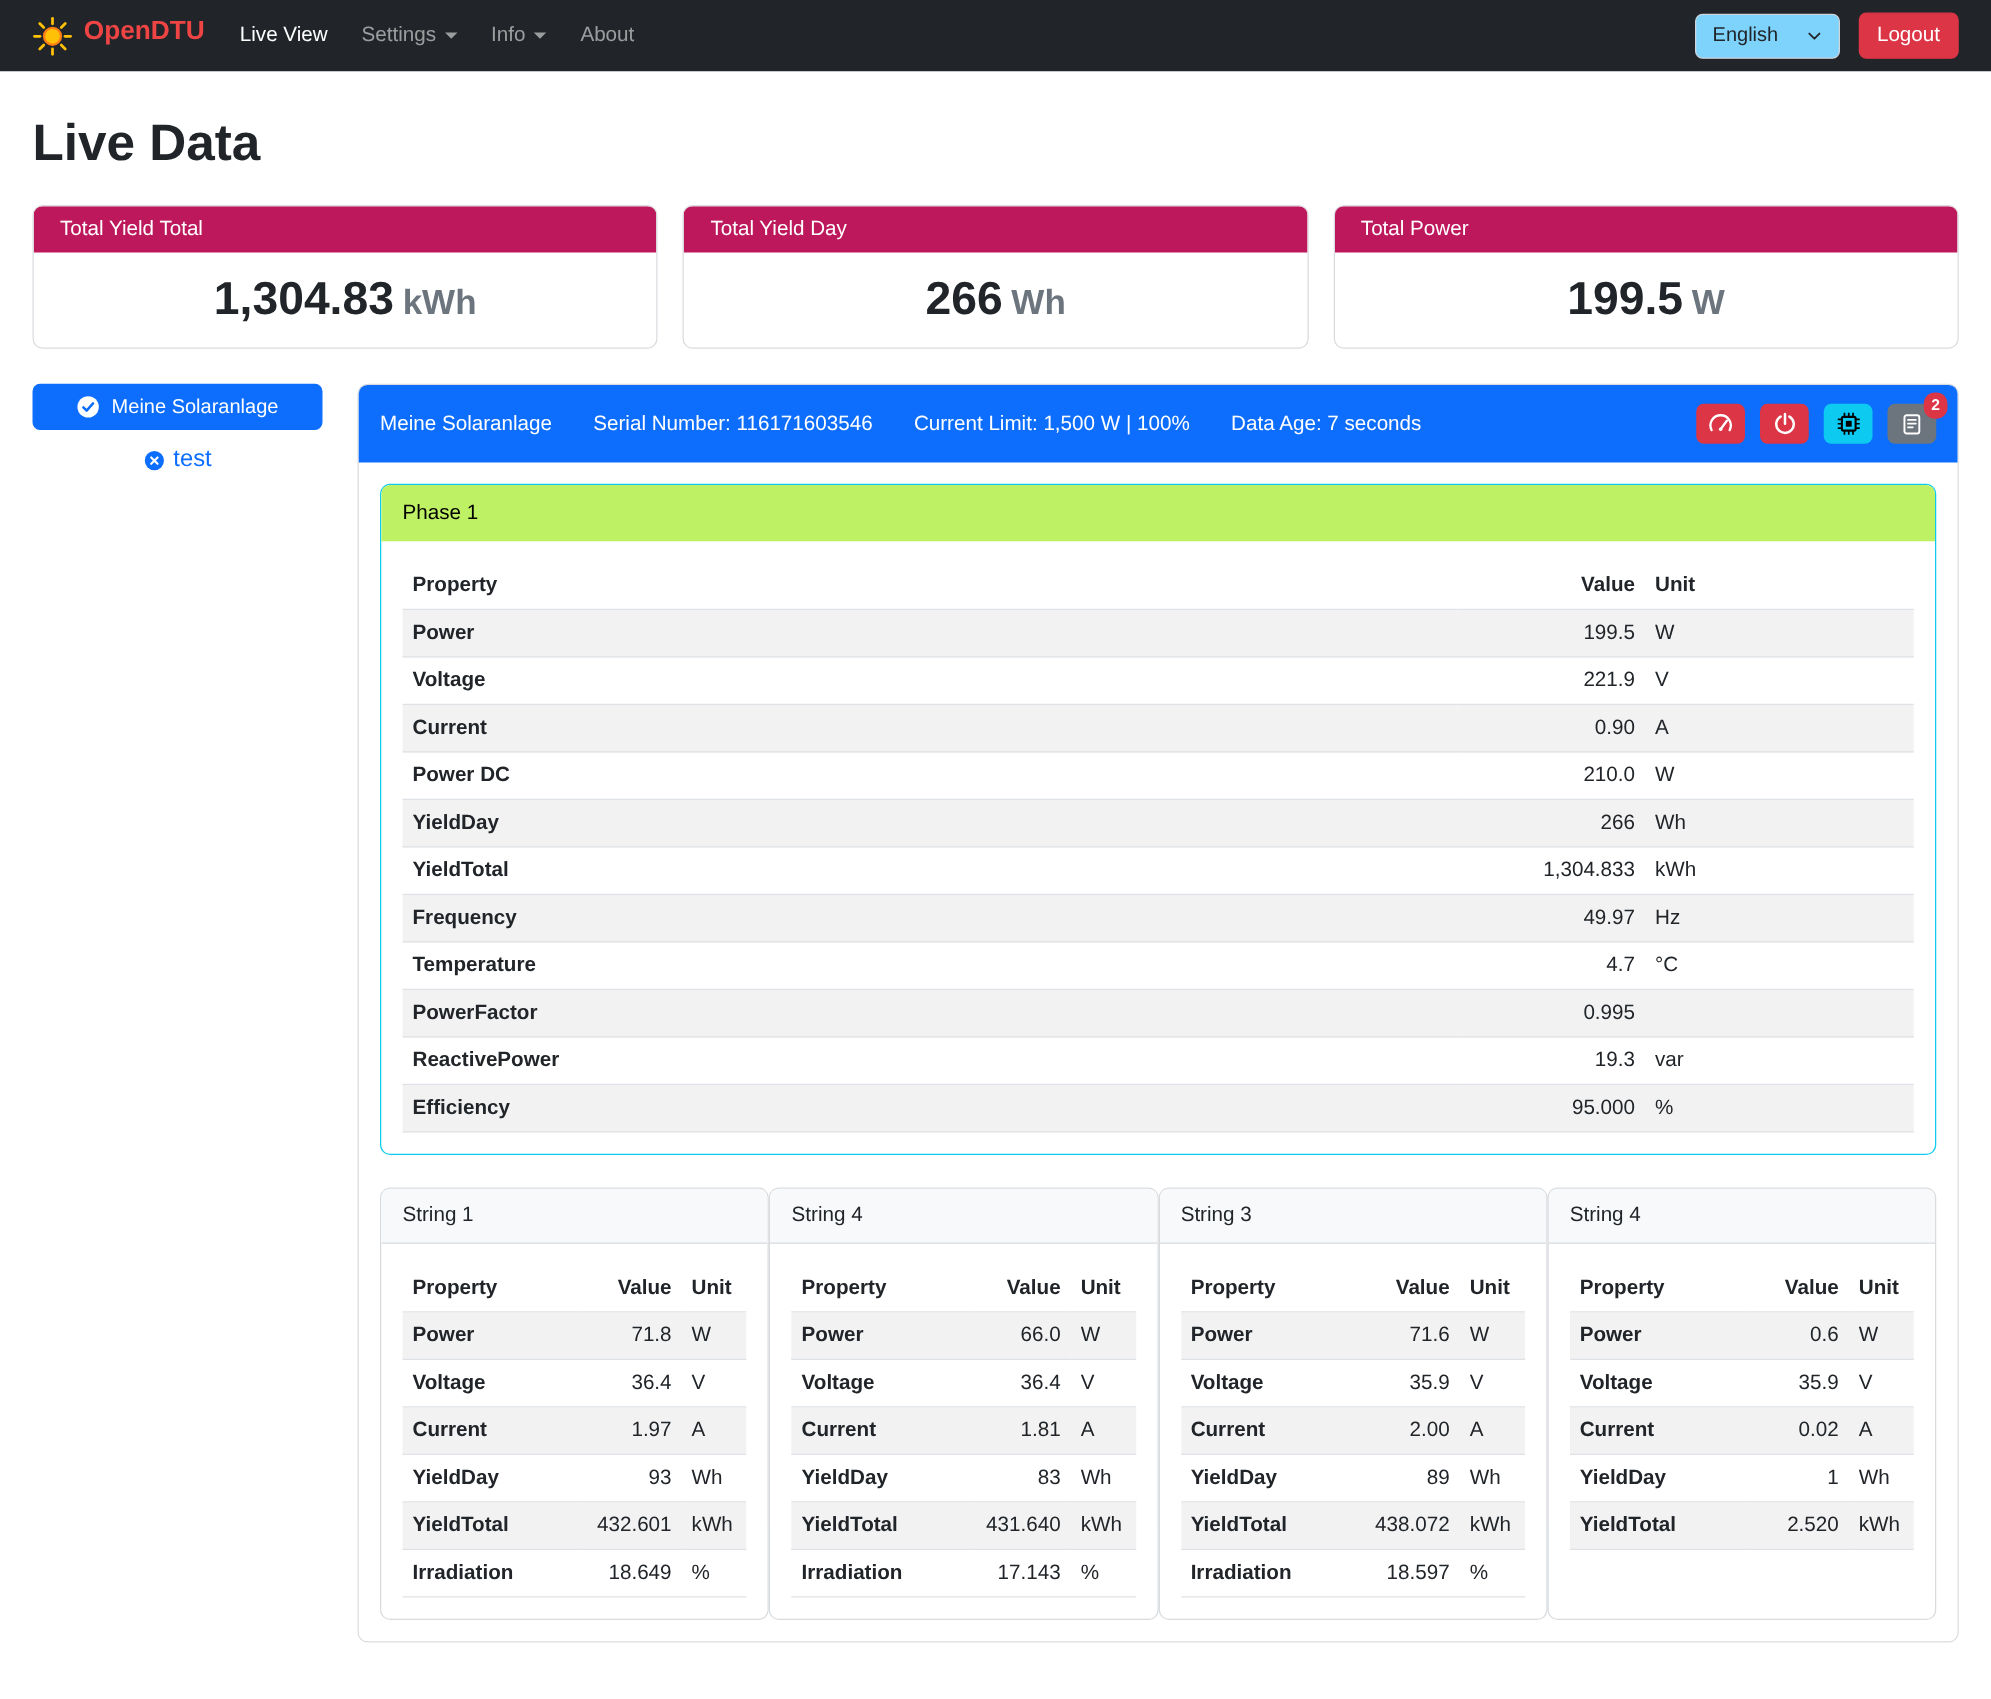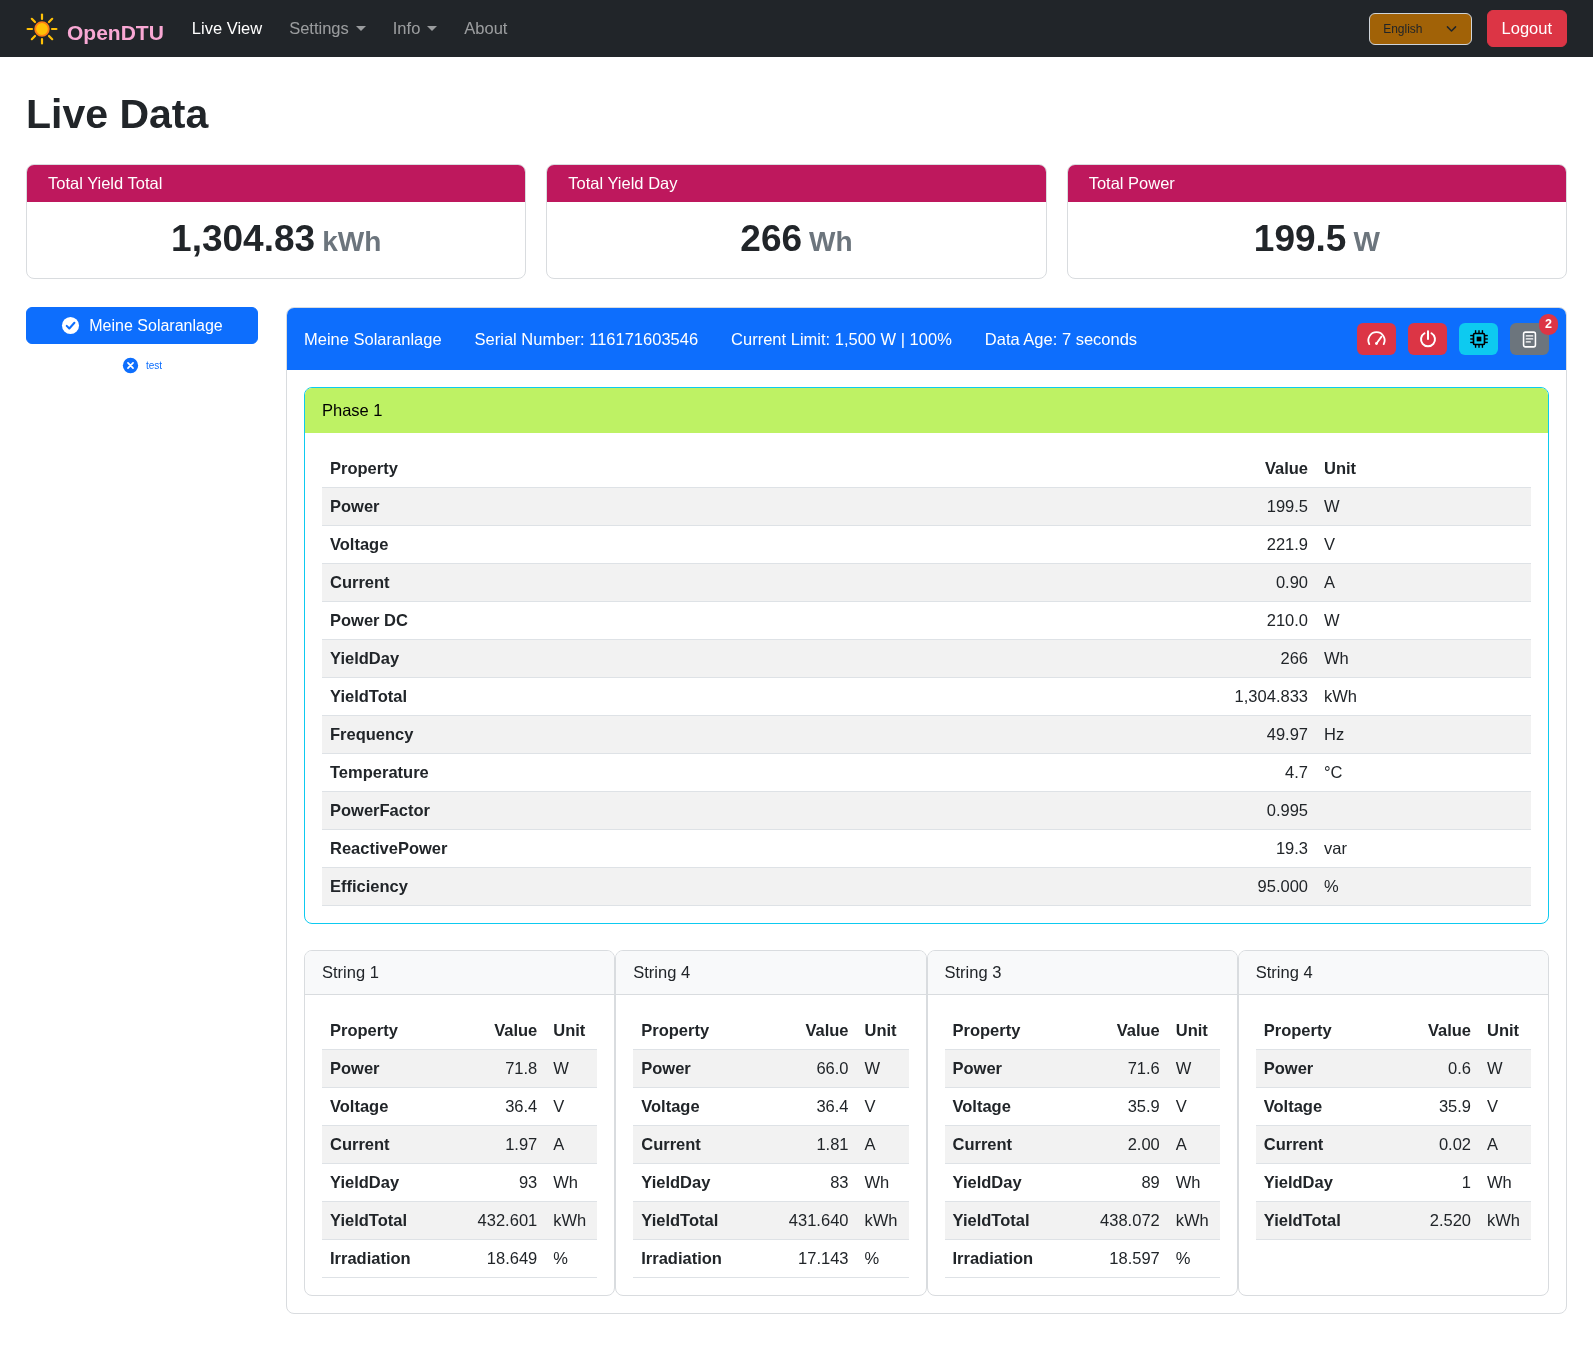--- a/index.html
+++ b/index.html
@@ -15,43 +15,43 @@
 
   
   .navbar {
     background: #212529;
     height: 57px;
     display: flex;
     align-items: center;
     padding: 0 26px;
   }
   .brand {
-    display: flex; align-items: flex-end; gap: 9px;
-    color: #f9a8d4; font-size: 21px; font-weight: 700;
+    display: flex; align-items: flex-start; gap: 9px;
+    color: #ef4444; font-size: 21px; font-weight: 700;
     margin-right: 28px; cursor: pointer;
   }
   .nav-link {
     color: rgba(255,255,255,.55);
     font-size: 16.5px;
     margin-right: 27px;
     cursor: pointer;
     display: inline-flex; align-items: center;
   }
   .nav-link.active { color: #fff; }
   .caret::after {
     content: ""; display: inline-block; margin-left: 7px;
     border-top: 5px solid currentColor;
     border-left: 5px solid transparent;
     border-right: 5px solid transparent;
     vertical-align: middle;
   }
   .nav-right { margin-left: auto; display: flex; align-items: center; gap: 15px; }
   .lang-select {
-    background: #a16207; border: 1px solid #ced4da; border-radius: 6px;
-    padding: 8px 13px; font-size: 12px; color: #212529;
+    background: #7dd3fc; border: 1px solid #ced4da; border-radius: 6px;
+    padding: 8px 13px; font-size: 16px; color: #212529;
     display: flex; align-items: center; gap: 22px; cursor: pointer;
   }
   .logout-btn {
     background: #dc3545; color: #fff; border: 1px solid #dc3545;
     border-radius: 6px; padding: 8px 14px; font-size: 16.5px;
   }
 
   
   .page { padding: 14px 26px 24px; }
   .page-title { font-size: 41px; font-weight: 700; margin: 20px 0 26px; }
@@ -69,21 +69,21 @@
   .content-row { display: flex; gap: 28px; align-items: flex-start; }
 
   
   .sidebar { width: 232px; flex-shrink: 0; }
   .inverter-btn {
     width: 100%; background: #0d6efd; border: 1px solid #0d6efd; color: #fff;
     border-radius: 6px; padding: 8px 10px; font-size: 16px;
     display: flex; align-items: center; justify-content: center; gap: 9px;
   }
   .test-row { margin-top: 13px; display: flex; align-items: center; justify-content: center; gap: 7px; }
-  .test-link { color: #0d6efd; font-size: 10px; cursor: pointer; }
+  .test-link { color: #0d6efd; font-size: 19px; cursor: pointer; }
 
   
   .inverter-card { flex: 1; border: 1px solid #d9dcdf; border-radius: 8px; background: #fff; }
   .inverter-header {
     background: #0d6efd; color: #fff; border-radius: 7px 7px 0 0;
     display: flex; align-items: center; gap: 33px;
     padding: 15px 17px; font-size: 16.5px;
   }
   .header-actions { margin-left: auto; display: flex; gap: 12px; }
   .icon-btn {

